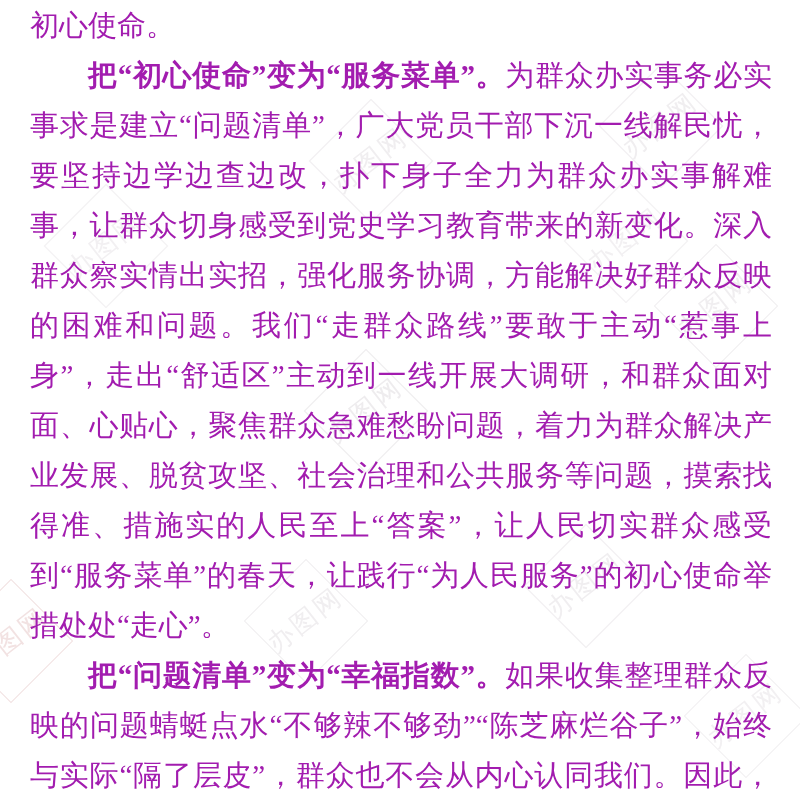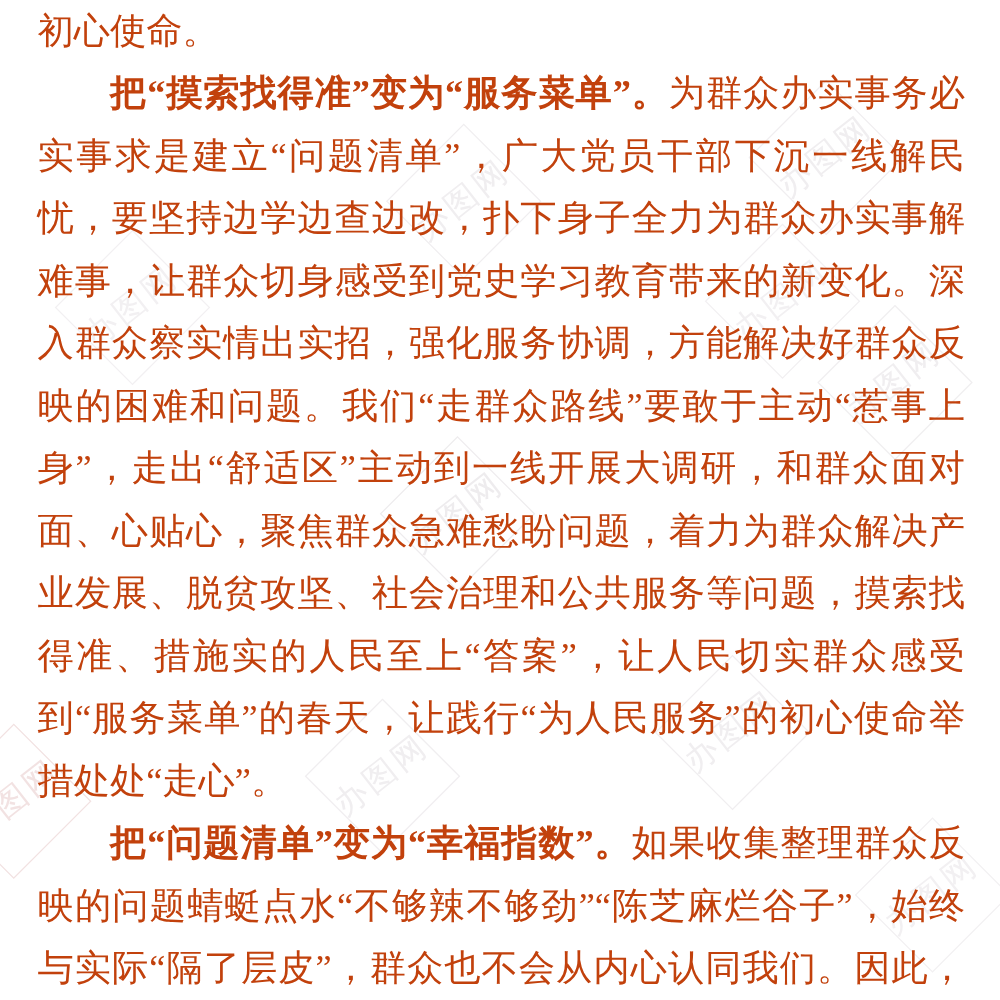--- a/index.html
+++ b/index.html
@@ -47,21 +47,21 @@
   }
   .text-layer {
     position: relative;
     z-index: 1;
     box-sizing: border-box;
     width: 800px;
     height: 800px;
     padding: 0 28px 0 30px;
     font-size: 29px;
     line-height: 50px;
-    color: #c2410c;
+    color: #a21caf;
     text-align: justify;
     text-justify: inter-character;
   }
   .text-layer p {
     margin: 0;
   }
   .text-layer p.indent {
     text-indent: 2em;
   }
   .b {
@@ -109,16 +109,16 @@
         <div class="wm-box" style="border-color: rgb(242, 226, 226);"></div>
         <span class="wm-text" style="color: rgb(242, 226, 226);">办图网</span>
       </div>
       <div class="wm" style="left: 680px; top: 650px;">
         <div class="wm-box" style="border-color: rgb(242, 240, 242);"></div>
         <span class="wm-text" style="color: rgb(242, 240, 242);">办图网</span>
       </div>
     </div>
   <div class="text-layer">
       <p><span>初心使命。</span></p>
-      <p class="indent"><span class="b">把“摸索找得准”变为“服务菜单”。</span><span>为群众办实事务必实事求是建立“问题清单”，广大党员干部下沉一线解民忧，要坚持边学边查边改，扑下身子全力为群众办实事解难事，让群众切身感受到党史学习教育带来的新变化。深入群众察实情出实招，强化服务协调，方能解决好群众反映的困难和问题。我们“走群众路线”要敢于主动“惹事上身”，走出“舒适区”主动到一线开展大调研，和群众面对面、心贴心，聚焦群众急难愁盼问题，着力为群众解决产业发展、脱贫攻坚、社会治理和公共服务等问题，摸索找得准、措施实的人民至上“答案”，让人民切实群众感受到“服务菜单”的春天，让践行“为人民服务”的初心使命举措处处“走心”。</span></p>
+      <p class="indent"><span class="b">把“初心使命”变为“服务菜单”。</span><span>为群众办实事务必实事求是建立“问题清单”，广大党员干部下沉一线解民忧，要坚持边学边查边改，扑下身子全力为群众办实事解难事，让群众切身感受到党史学习教育带来的新变化。深入群众察实情出实招，强化服务协调，方能解决好群众反映的困难和问题。我们“走群众路线”要敢于主动“惹事上身”，走出“舒适区”主动到一线开展大调研，和群众面对面、心贴心，聚焦群众急难愁盼问题，着力为群众解决产业发展、脱贫攻坚、社会治理和公共服务等问题，摸索找得准、措施实的人民至上“答案”，让人民切实群众感受到“服务菜单”的春天，让践行“为人民服务”的初心使命举措处处“走心”。</span></p>
       <p class="indent"><span class="b">把“问题清单”变为“幸福指数”。</span><span>如果收集整理群众反映的问题蜻蜓点水“不够辣不够劲”“陈芝麻烂谷子”，始终与实际“隔了层皮”，群众也不会从内心认同我们。因此，要以民生问题为导向，为群众办实事要常怀为民之心，将群众</span></p>
     </div>
 </div>
 
 </body></html>

